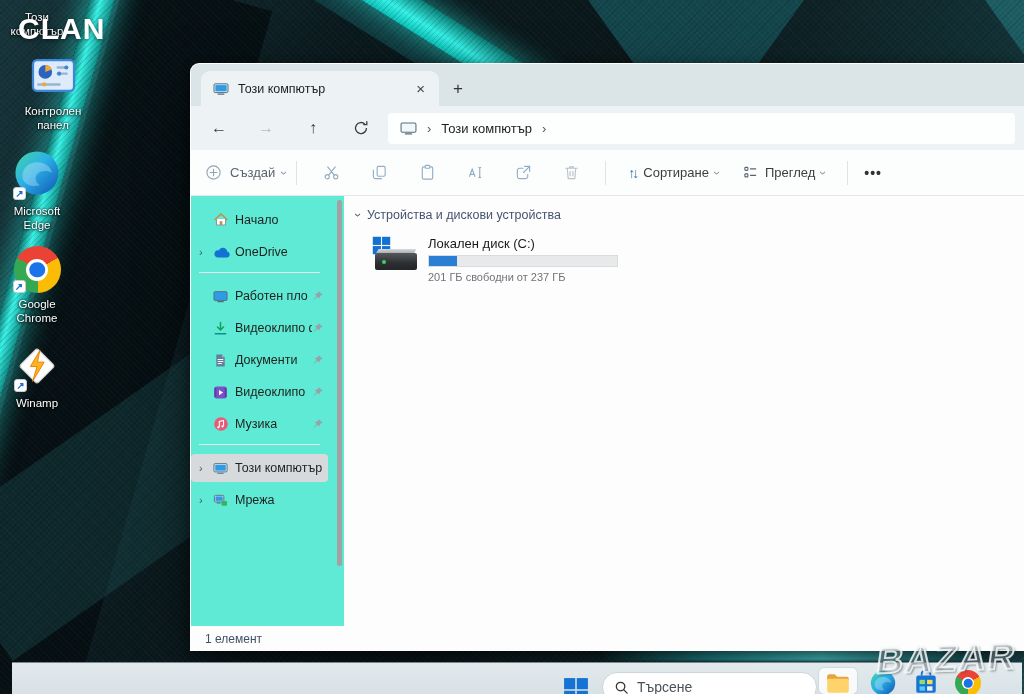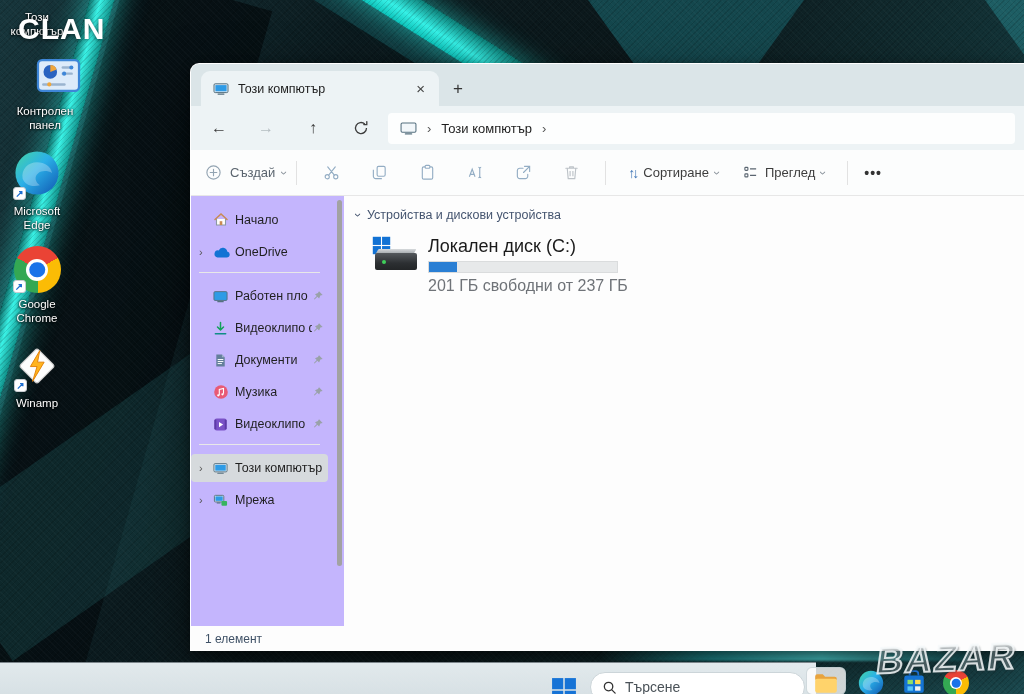--- a/index.html
+++ b/index.html
@@ -85,50 +85,50 @@
   .tb-new .lbl { margin:0 7px 0 8px; }
   .tb-sep { width:1px; height:24px; background:#e2e2e2; margin:0 10px; }
   .tb-ic { width:48px; display:flex; justify-content:center; align-items:center; }
   .tb-group { display:flex; align-items:center; margin:0 12px; color:#3d3d3d; font-size:13px; }
   .tb-group .lbl { margin:0 6px 0 7px; }
   .sort-gl { color:#3e74b5; font-size:14px; letter-spacing:-3px; font-weight:700; }
   .chev-down { display:inline-block; transform:rotate(90deg); color:#8a939b; font-size:12px; }
   .tb-more { margin-left:6px; font-size:14px; letter-spacing:1px; color:#333; font-weight:700; }
 
   .winbody { display:flex; height:430px; }
-  .sidebar { position:relative; width:153px; padding-top:10px; background:#c4b5fd; flex-shrink:0; }
+  .sidebar { position:relative; width:153px; padding-top:10px; background:#5eead4; flex-shrink:0; }
   .sb-item { height:28px; margin:0 16px 4px 0; display:flex; align-items:center; border-radius:4px; padding-left:8px; }
   .sb-item.selected { background:#d6dadd; }
   .sb-chev { width:14px; font-size:11px; color:#555; flex-shrink:0; }
   .sb-icon { width:22px; display:flex; align-items:center; flex-shrink:0; }
   .sb-label { font-size:12.5px; color:#1f1f1f; white-space:nowrap; overflow:hidden; }
   .sb-pin { margin-left:auto; margin-right:4px; flex-shrink:0; display:flex; }
   .sb-sep { height:1px; background:#e8e8e8; margin:6px 24px 9px 8px; }
   .sb-scroll { position:absolute; right:2px; top:4px; width:5px; height:366px; background:#a2a2a2; border-radius:3px; }
 
   .content { flex:1; padding:12px 0 0 12px; background:#fdfdfd; }
   .group-hdr { display:flex; align-items:center; color:#44546f; font-size:12.5px; }
   .group-hdr .chev-down { margin-right:7px; color:#44546f; }
   .drive-row { display:flex; margin:14px 0 0 15px; }
   .hdd { position:relative; width:48px; height:40px; flex-shrink:0; }
   .hdd-body { position:absolute; left:4px; top:17px; width:42px; height:17px; border-radius:2px;
     background:linear-gradient(#55595d,#2c2f32 60%,#232527); }
   .hdd-top { position:absolute; left:6px; top:13px; width:38px; height:5px; border-radius:1px;
     background:linear-gradient(#d7dadc,#9fa4a8); transform:skewX(-30deg); }
   .hdd-led { position:absolute; left:11px; top:24px; width:4px; height:4px; border-radius:50%; background:#3fd05a; }
   .drive-info { margin-left:9px; }
-  .drive-name { font-size:18px; color:#1b1b1b; }
+  .drive-name { font-size:13px; color:#1b1b1b; }
   .drive-bar { width:190px; height:12px; background:#e7e9ea; border:1px solid #dadcdd; margin-top:4px; }
   .drive-fill { height:100%; background:#2a7fd4; }
-  .drive-sub { margin-top:4px; font-size:16px; color:#6f7378; }
+  .drive-sub { margin-top:4px; font-size:11px; color:#6f7378; }
 
   .statusbar { height:26px; display:flex; align-items:center; padding-left:14px; font-size:12px; color:#3f5166; background:#fdfdfd; }
 
   
-  .taskbar { position:absolute; left:0; top:662px; width:816px; height:32px; z-index:8;
+  .taskbar { position:absolute; left:12px; top:662px; width:1010px; height:32px; z-index:8;
     background:linear-gradient(rgba(235,242,245,.96),rgba(224,233,237,.96));
     border-top:1px solid rgba(15,25,30,.45); }
   .tb-item { position:absolute; }
   .search-pill { position:absolute; left:590px; top:9px; width:215px; height:30px; background:#fff;
     border:1px solid #ccd5d9; border-radius:15px; display:flex; align-items:center; padding-left:11px; }
   .search-txt { margin-left:8px; font-size:14px; color:#4a5258; }
   .app-hl { position:absolute; left:806px; top:4px; width:40px; height:28px; background:rgba(255,255,255,.8);
     border-radius:6px; border:1px solid rgba(180,195,200,.6); }
 </style>
 </head>
@@ -146,21 +146,21 @@
     <div class="wp-tri-right"></div>
     <div class="wp-stripe-c"></div>
     <div class="wp-texture"></div>
     <div class="wp-glow-bottom"></div>
   </div>
 
   <div class="dicon" style="left:0;top:6px;">
     <div class="dlabel">Този компютър</div>
   </div>
 
-  <div class="dicon" style="left:8px;top:57px;align-items:flex-end;">
+  <div class="dicon" style="left:16px;top:57px;">
     <div class="dimg">
       <svg width="47" height="39" viewBox="0 0 44 38">
         <rect x="2" y="3" width="40" height="30" rx="4" fill="#ddebfa" stroke="#3e86d8" stroke-width="2.2"></rect>
         <circle cx="14" cy="14.5" r="6.6" fill="#2a63c0"></circle>
         <path d="M14 7.9a6.6 6.6 0 0 1 6.2 4.3L14 14.5z" fill="#f0a63a"></path>
         <rect x="25" y="9" width="11" height="2.4" rx="1.2" fill="#9ab4cf"></rect>
           <circle cx="34.5" cy="10.2" r="2" fill="#3e86d8"></circle>
         <rect x="25" y="15" width="11" height="2.4" rx="1.2" fill="#9ab4cf"></rect>
           <circle cx="27.5" cy="16.2" r="2" fill="#3e86d8"></circle>
         <rect x="6" y="25.5" width="23" height="2.4" rx="1.2" fill="#9ab4cf"></rect>
@@ -392,46 +392,46 @@
             <svg width="12" height="12" viewBox="0 0 14 14">
                 <path d="M8.2 1.6l4.2 4.2-2.6.7-1.5 3.4-2-2L3 11.2l-.8-.8 3.3-3.3-2-2 3.4-1.5z" fill="#99a1a8"></path>
               </svg>
           </span>
         </div>
 
 
         <div class="sb-item">
           <span class="sb-chev"></span>
           <span class="sb-icon">
+            <svg width="15" height="15" viewBox="0 0 16 16">
+                <rect x="1.5" y="1.5" width="13" height="13" rx="2.5" fill="#7a52c7"></rect>
+                <rect x="1.5" y="3" width="2" height="10" fill="#5d3aa6"></rect>
+                <rect x="12.5" y="3" width="2" height="10" fill="#5d3aa6"></rect>
+                <path d="M6.4 5.2l4.4 2.8-4.4 2.8z" fill="#fff"></path>
+              </svg>
+          </span>
+          <span class="sb-label">Видеоклипо</span>
+          <span class="sb-pin">
+            <svg width="12" height="12" viewBox="0 0 14 14">
+                <path d="M8.2 1.6l4.2 4.2-2.6.7-1.5 3.4-2-2L3 11.2l-.8-.8 3.3-3.3-2-2 3.4-1.5z" fill="#99a1a8"></path>
+              </svg>
+          </span>
+        </div>
+
+        <div class="sb-item">
+          <span class="sb-chev"></span>
+          <span class="sb-icon">
             <svg width="16" height="16" viewBox="0 0 16 16">
                 <circle cx="8" cy="8" r="6.8" fill="#e85a75"></circle>
                 <path d="M6.3 11.2V5.4l4.2-1v5.3" fill="none" stroke="#fff" stroke-width="1.1"></path>
                 <circle cx="5.3" cy="11.3" r="1.15" fill="#fff"></circle>
                 <circle cx="9.5" cy="10.3" r="1.15" fill="#fff"></circle>
               </svg>
           </span>
           <span class="sb-label">Музика</span>
-          <span class="sb-pin">
-            <svg width="12" height="12" viewBox="0 0 14 14">
-                <path d="M8.2 1.6l4.2 4.2-2.6.7-1.5 3.4-2-2L3 11.2l-.8-.8 3.3-3.3-2-2 3.4-1.5z" fill="#99a1a8"></path>
-              </svg>
-          </span>
-        </div>
-
-        <div class="sb-item">
-          <span class="sb-chev"></span>
-          <span class="sb-icon">
-            <svg width="15" height="15" viewBox="0 0 16 16">
-                <rect x="1.5" y="1.5" width="13" height="13" rx="2.5" fill="#7a52c7"></rect>
-                <rect x="1.5" y="3" width="2" height="10" fill="#5d3aa6"></rect>
-                <rect x="12.5" y="3" width="2" height="10" fill="#5d3aa6"></rect>
-                <path d="M6.4 5.2l4.4 2.8-4.4 2.8z" fill="#fff"></path>
-              </svg>
-          </span>
-          <span class="sb-label">Видеоклипо</span>
           <span class="sb-pin">
             <svg width="12" height="12" viewBox="0 0 14 14">
                 <path d="M8.2 1.6l4.2 4.2-2.6.7-1.5 3.4-2-2L3 11.2l-.8-.8 3.3-3.3-2-2 3.4-1.5z" fill="#99a1a8"></path>
               </svg>
           </span>
         </div>
 
         <div class="sb-sep"></div>
 
         <div class="sb-item selected">

